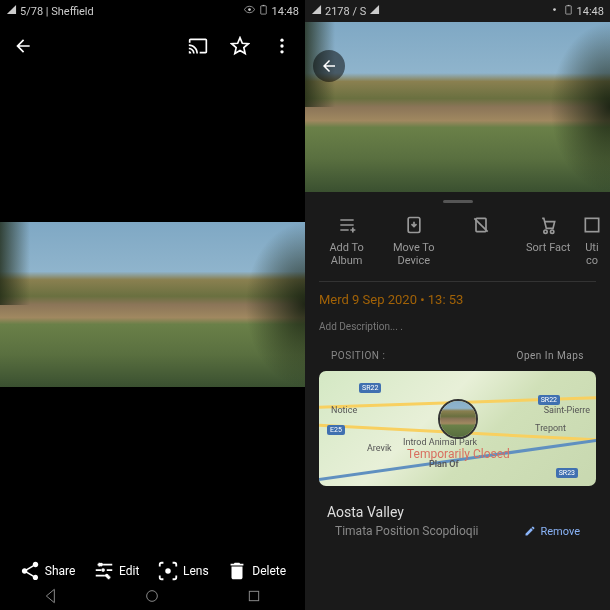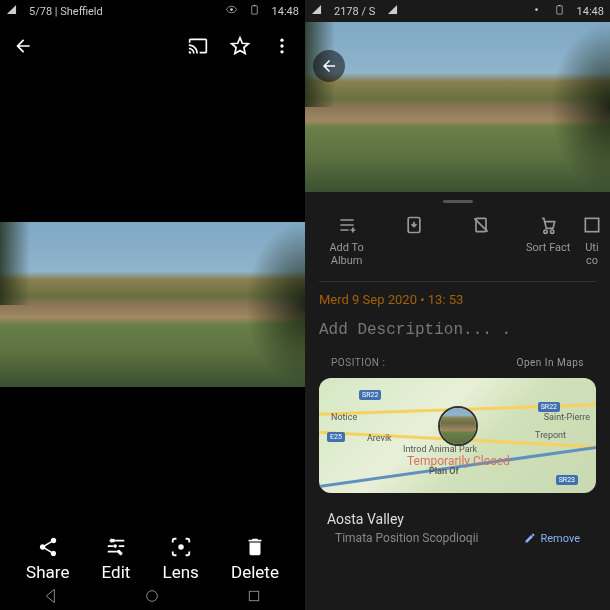--- a/index.html
+++ b/index.html
@@ -2,21 +2,21 @@
 <html><head>
   <meta charset="utf-8">
   <style>
     * { margin: 0; padding: 0; box-sizing: border-box; }
     body { width: 610px; height: 610px; background: #000; font-family: Roboto, Arial, sans-serif; display: flex; overflow: hidden; }
     .pane { width: 305px; height: 610px; position: relative; background: #000; }
     .pane-right { background: #1a1a1a; }
     
     
     .status-bar { height: 22px; display: flex; align-items: center; justify-content: space-between; padding: 0 6px; font-size: 11px; color: #ccc; }
-    .status-left, .status-right { display: flex; align-items: center; gap: 12px; }
+    .status-left, .status-right { display: flex; align-items: center; gap: 3px; }
     .sig-icon svg, .st-icon svg { width: 11px; height: 11px; fill: #ccc; }
     
     
     .header-left { height: 48px; display: flex; align-items: center; justify-content: space-between; padding: 0 12px; }
     .hdr-icons-right { display: flex; gap: 20px; align-items: center; }
     .icon-btn { width: 22px; height: 22px; display: flex; align-items: center; justify-content: center; cursor: pointer; }
     .icon-btn svg { width: 20px; height: 20px; fill: #fff; }
     
     
     .photo-left { position: absolute; top: 222px; width: 305px; height: 165px; overflow: hidden; }
@@ -24,42 +24,42 @@
     .photo-bg { width: 100%; height: 100%; background: linear-gradient(180deg, #7fa8c4 0%, #8fb4cc 30%, #8a8050 35%, #6a7040 45%, #8b7558 50%, #a08860 58%, #6a8048 62%, #5a7040 80%, #3a5030 100%); position: relative; }
     .tree-shadow { position: absolute; right: 0; top: 0; width: 60px; height: 100%; background: radial-gradient(ellipse at right, rgba(20,30,15,0.9) 0%, transparent 70%); }
     .tree-left { position: absolute; left: 0; top: 0; width: 30px; height: 50%; background: linear-gradient(90deg, rgba(30,40,20,0.8), transparent); }
     
     
     .back-overlay { position: absolute; top: 28px; left: 8px; width: 32px; height: 32px; border-radius: 50%; background: rgba(0,0,0,0.5); display: flex; align-items: center; justify-content: center; cursor: pointer; }
     .back-overlay svg { width: 18px; height: 18px; fill: #fff; }
     
     
     .actions-left { position: absolute; bottom: 28px; left: 0; width: 100%; display: flex; justify-content: space-around; padding: 0 10px; }
-    .action-btn { display: flex; flex-direction: column; align-items: center; gap: 4px; color: #fff; font-size: 17px; cursor: pointer; }
+    .action-btn { display: flex; flex-direction: row; align-items: center; gap: 4px; color: #fff; font-size: 12px; cursor: pointer; }
     .action-btn svg { width: 22px; height: 22px; fill: #fff; }
     
     
     .nav-bar { position: absolute; bottom: 0; left: 0; width: 100%; height: 24px; display: flex; justify-content: space-around; align-items: center; background: #000; }
     .nav-bar svg { width: 16px; height: 16px; fill: #888; }
     
     
     .right-content { height: 362px; overflow: hidden; }
     .drag-handle { width: 30px; height: 3px; background: #555; border-radius: 2px; margin: 8px auto; }
     .right-actions { display: flex; padding: 4px 8px; gap: 0; }
     .r-action { flex: 1; display: flex; flex-direction: column; align-items: center; gap: 6px; font-size: 11px; color: #999; cursor: pointer; text-align: center; line-height: 1.2; }
     .r-action svg { width: 20px; height: 20px; fill: #999; }
     .r-action-partial { flex: 0.3; overflow: hidden; }
     .divider { height: 1px; background: #333; margin: 10px 14px; }
     .date-line { padding: 0 14px; font-size: 13px; color: #a16207; }
-    .desc-line { padding: 14px 14px 18px; font-size: 16px; color: #777; font-family: Liberation Mono, monospace; }
+    .desc-line { padding: 14px 14px 18px; font-size: 10px; color: #777; }
     .pos-row { display: flex; justify-content: space-between; padding: 0 26px; font-size: 10px; color: #888; letter-spacing: 0.5px; }
     .pos-row .open-maps { color: #999; cursor: pointer; }
     
     
-    .map-wrap { margin: 10px 14px; height: 115px; border-radius: 12px; overflow: hidden; position: relative; background: linear-gradient(135deg, #d4e8c4 0%, #e8f0d8 40%, #d0e0b8 60%, #c8d8b0 100%); }
+    .map-wrap { margin: 10px 14px; height: 115px; border-radius: 7px; overflow: hidden; position: relative; background: linear-gradient(135deg, #d4e8c4 0%, #e8f0d8 40%, #d0e0b8 60%, #c8d8b0 100%); }
     .map-road { position: absolute; height: 3px; background: #f8d060; }
     .map-road.r1 { top: 30px; left: 0; width: 100%; transform: rotate(-2deg); }
     .map-road.r2 { top: 60px; left: 0; width: 100%; transform: rotate(3deg); }
     .map-road-blue { position: absolute; top: 85px; left: -10px; width: 120%; height: 3px; background: #6090c0; transform: rotate(-8deg); }
     .map-label { position: absolute; font-size: 9px; color: #555; white-space: nowrap; }
     .map-badge { position: absolute; font-size: 7px; background: #4070b0; color: #fff; padding: 1px 3px; border-radius: 2px; }
     .map-marker { position: absolute; top: 28px; left: 50%; transform: translateX(-50%); width: 40px; height: 40px; border-radius: 50%; border: 2px solid #333; overflow: hidden; }
     .map-marker .photo-bg { transform: scale(1.5); }
     
     .loc-name { padding: 8px 14px 0; font-size: 14px; color: #ddd; margin-left: 8px; }
@@ -214,20 +214,21 @@
         <svg viewBox="0 0 24 24">
             <path d="M4 6h16M4 12h16M4 18h10M19 15v6M16 18h6" stroke="#999" stroke-width="2" fill="none"></path>
           </svg>
         <span>Add To Album</span>
       </div>
       <div class="r-action">
         <svg viewBox="0 0 24 24">
             <rect x="5" y="3" width="14" height="18" rx="2" fill="none" stroke="#999" stroke-width="2"></rect>
             <path d="M12 8v5M9 11l3 3 3-3" stroke="#999" stroke-width="2" fill="none"></path>
           </svg>
+        <span>Move To Device</span>
       </div>
       <div class="r-action">
         <svg viewBox="0 0 24 24">
             <rect x="6" y="4" width="12" height="16" rx="1" fill="none" stroke="#999" stroke-width="2"></rect>
             <path d="M4 4l16 16" stroke="#999" stroke-width="2"></path>
           </svg>
       </div>
       <div class="r-action">
         <svg viewBox="0 0 24 24">
             <circle cx="9" cy="20" r="2" fill="none" stroke="#999" stroke-width="2"></circle>
@@ -256,21 +257,21 @@
 
     <div class="map-wrap">
       <div class="map-road r1"></div>
       <div class="map-road r2"></div>
       <div class="map-road-blue"></div>
       <span class="map-badge" style="top:12px;left:40px">SR22</span>
       <span class="map-badge" style="top:24px;right:36px">SR22</span>
       <span class="map-badge" style="top:54px;left:8px">E25</span>
       <span class="map-badge" style="bottom:8px;right:18px">SR23</span>
       <span class="map-label" style="top:34px;left:12px">Notice</span>
-      <span class="map-label" style="top:55px;left:48px">Arevik</span>
+      <span class="map-label" style="top:72px;left:48px">Arevik</span>
       <span class="map-label" style="top:66px;left:84px">Introd Animal Park</span>
       <span class="map-label closed-txt" style="top:76px;left:88px">Temporarily Closed</span>
       <span class="map-label" style="top:88px;left:110px;font-weight:600">Plan Of</span>
       <span class="map-label" style="top:34px;right:6px">Saint-Pierre</span>
       <span class="map-label" style="top:52px;right:30px">Trepont</span>
       <div class="map-marker">
           <div class="photo-bg"></div>
         </div>
     </div>
 

